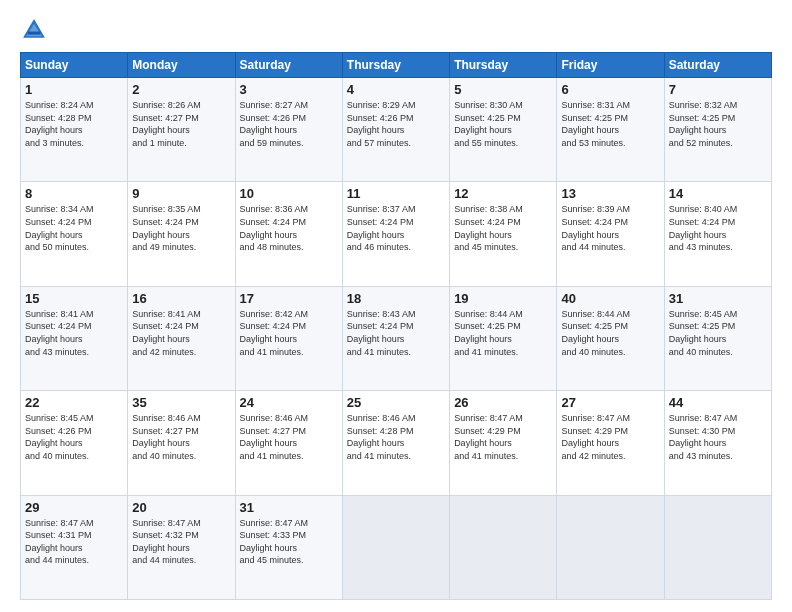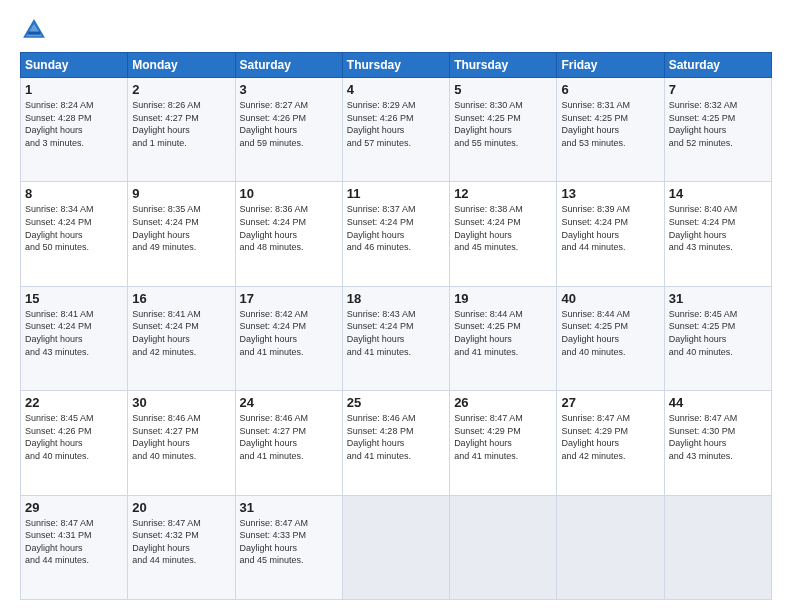--- a/index.html
+++ b/index.html
@@ -161,21 +161,21 @@
           <td><span class="day-number">15</span><span class="day-info">Sunrise: 8:41 AM<br>Sunset: 4:24 PM<br>Daylight hours<br>and 43 minutes.</span></td>
           <td><span class="day-number">16</span><span class="day-info">Sunrise: 8:41 AM<br>Sunset: 4:24 PM<br>Daylight hours<br>and 42 minutes.</span></td>
           <td><span class="day-number">17</span><span class="day-info">Sunrise: 8:42 AM<br>Sunset: 4:24 PM<br>Daylight hours<br>and 41 minutes.</span></td>
           <td><span class="day-number">18</span><span class="day-info">Sunrise: 8:43 AM<br>Sunset: 4:24 PM<br>Daylight hours<br>and 41 minutes.</span></td>
           <td><span class="day-number">19</span><span class="day-info">Sunrise: 8:44 AM<br>Sunset: 4:25 PM<br>Daylight hours<br>and 41 minutes.</span></td>
           <td><span class="day-number">40</span><span class="day-info">Sunrise: 8:44 AM<br>Sunset: 4:25 PM<br>Daylight hours<br>and 40 minutes.</span></td>
           <td><span class="day-number">31</span><span class="day-info">Sunrise: 8:45 AM<br>Sunset: 4:25 PM<br>Daylight hours<br>and 40 minutes.</span></td>
         </tr>
         <tr>
           <td><span class="day-number">22</span><span class="day-info">Sunrise: 8:45 AM<br>Sunset: 4:26 PM<br>Daylight hours<br>and 40 minutes.</span></td>
-          <td><span class="day-number">30</span><span class="day-info">Sunrise: 8:46 AM<br>Sunset: 4:27 PM<br>Daylight hours<br>and 40 minutes.</span></td>
+          <td><span class="day-number">35</span><span class="day-info">Sunrise: 8:46 AM<br>Sunset: 4:27 PM<br>Daylight hours<br>and 40 minutes.</span></td>
           <td><span class="day-number">24</span><span class="day-info">Sunrise: 8:46 AM<br>Sunset: 4:27 PM<br>Daylight hours<br>and 41 minutes.</span></td>
           <td><span class="day-number">25</span><span class="day-info">Sunrise: 8:46 AM<br>Sunset: 4:28 PM<br>Daylight hours<br>and 41 minutes.</span></td>
           <td><span class="day-number">26</span><span class="day-info">Sunrise: 8:47 AM<br>Sunset: 4:29 PM<br>Daylight hours<br>and 41 minutes.</span></td>
           <td><span class="day-number">27</span><span class="day-info">Sunrise: 8:47 AM<br>Sunset: 4:29 PM<br>Daylight hours<br>and 42 minutes.</span></td>
           <td><span class="day-number">44</span><span class="day-info">Sunrise: 8:47 AM<br>Sunset: 4:30 PM<br>Daylight hours<br>and 43 minutes.</span></td>
         </tr>
         <tr>
           <td><span class="day-number">29</span><span class="day-info">Sunrise: 8:47 AM<br>Sunset: 4:31 PM<br>Daylight hours<br>and 44 minutes.</span></td>
           <td><span class="day-number">20</span><span class="day-info">Sunrise: 8:47 AM<br>Sunset: 4:32 PM<br>Daylight hours<br>and 44 minutes.</span></td>
           <td><span class="day-number">31</span><span class="day-info">Sunrise: 8:47 AM<br>Sunset: 4:33 PM<br>Daylight hours<br>and 45 minutes.</span></td>

